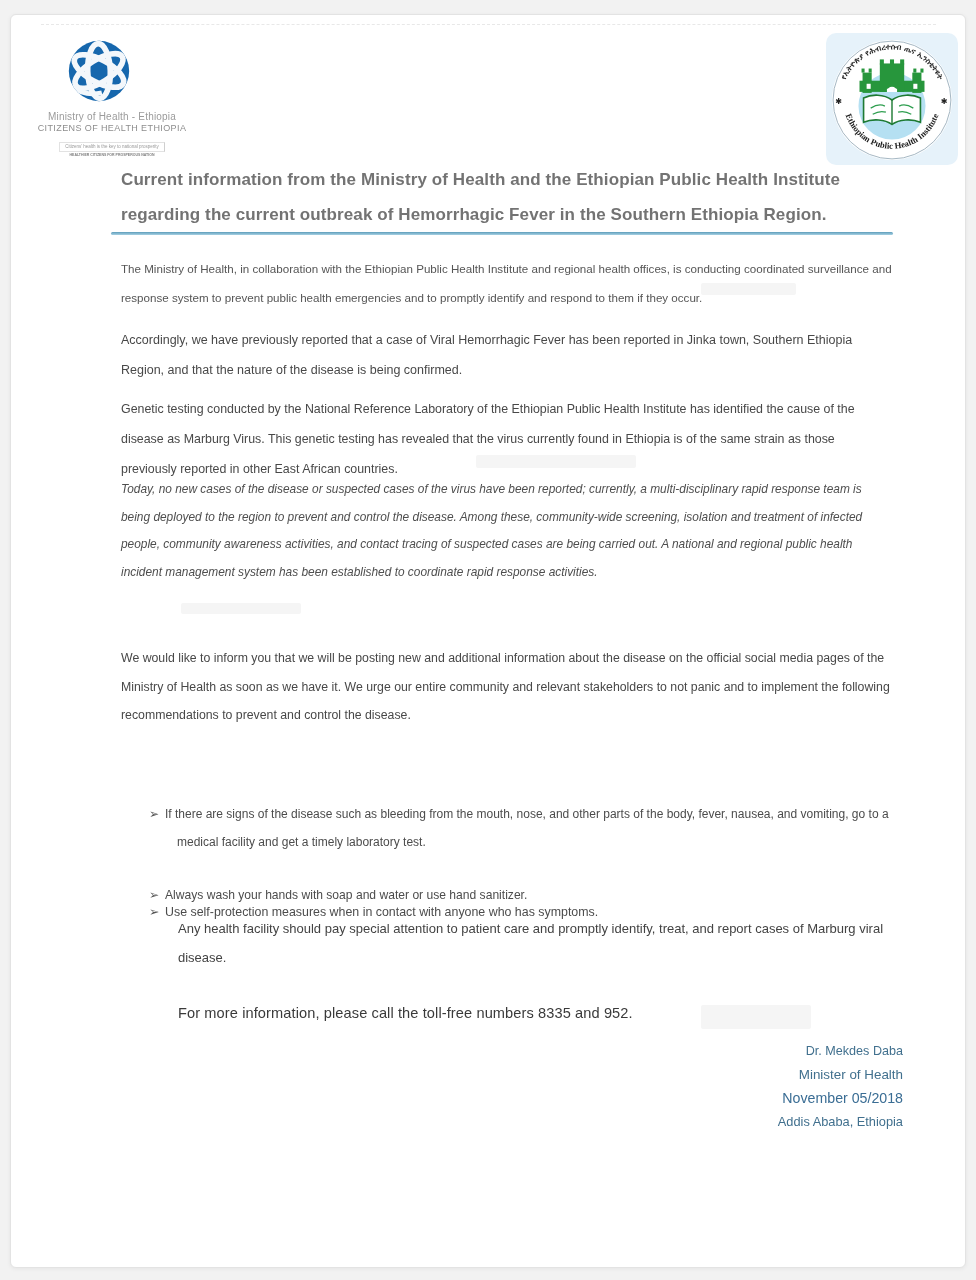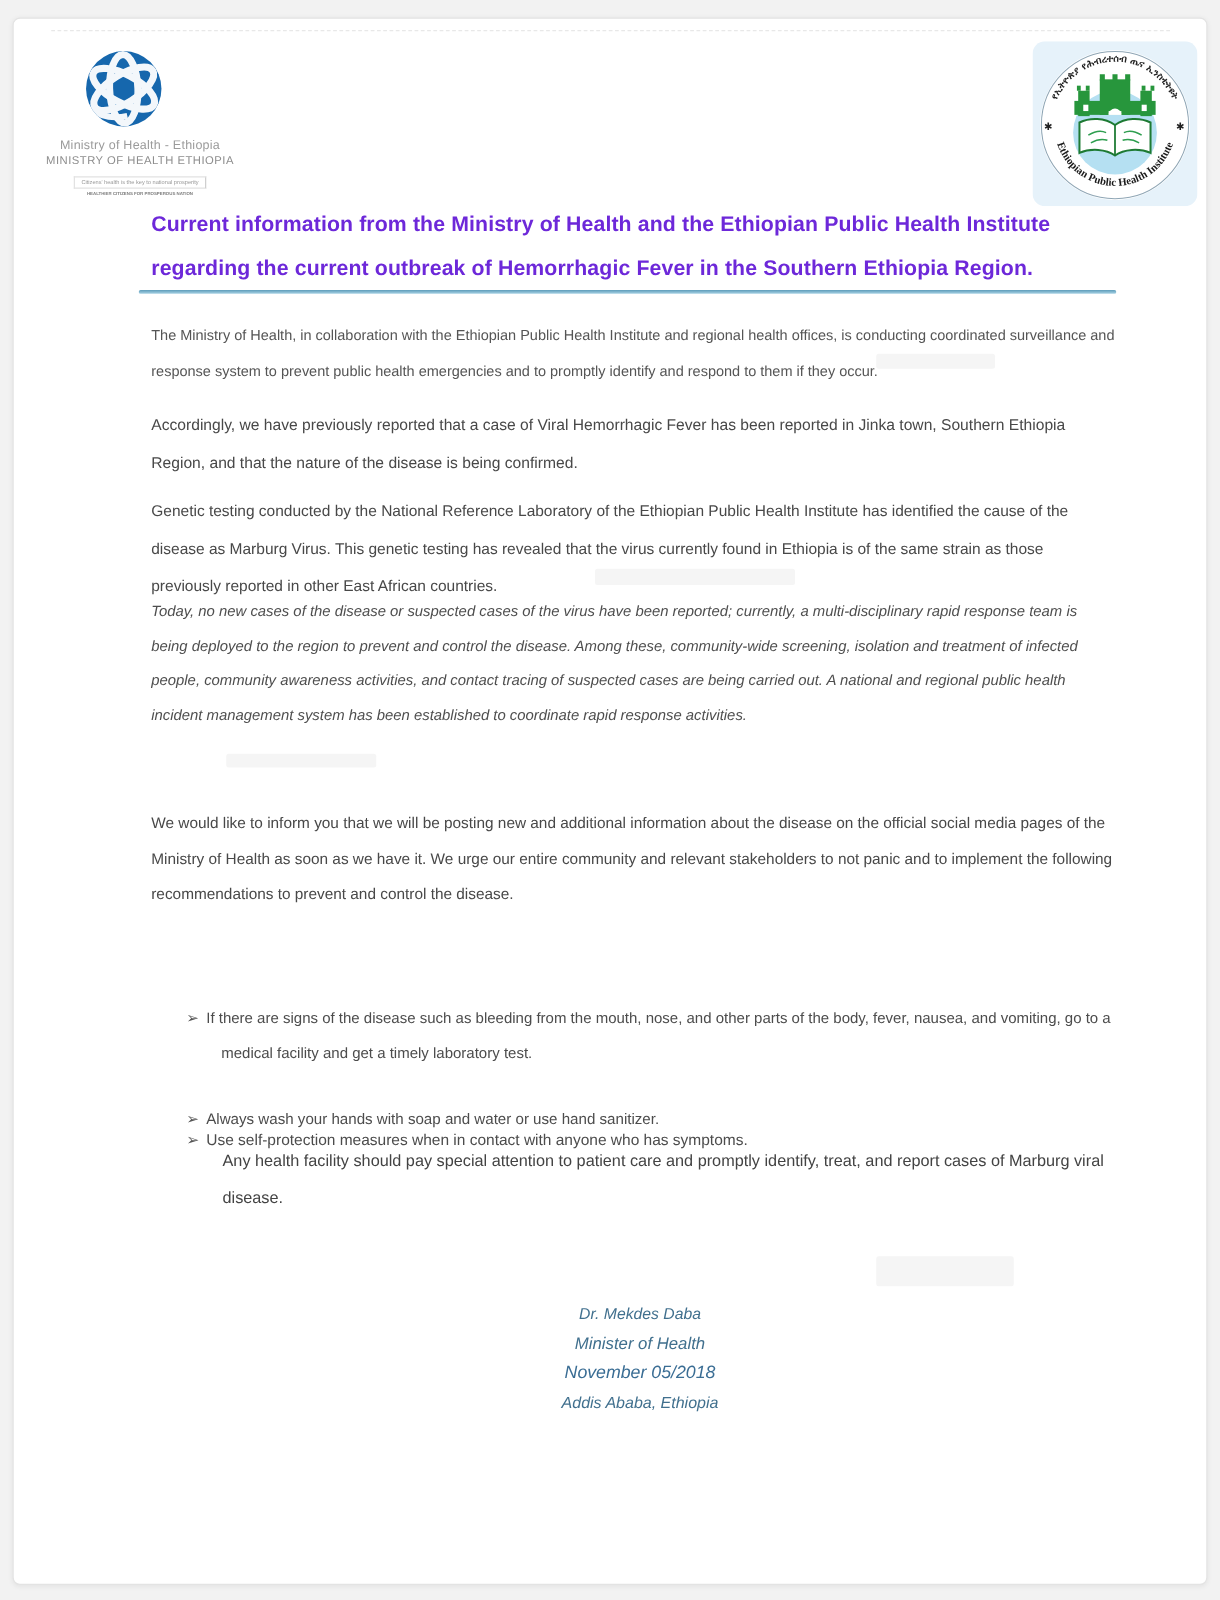--- a/index.html
+++ b/index.html
@@ -28,21 +28,21 @@
   .moh-tagline{
     display:inline-block;margin-top:6px;padding:1px 5px;
     border:1px solid #e2e2e2;border-right:1px solid #cfcfcf;
     font-size:4.5px;color:#9a9a9a;line-height:6px;
   }
   .moh-tagline2{font-size:3.5px;color:#7d7d7d;font-weight:bold;line-height:5px;margin-top:1px;}
 
   
   .doc-title{
     position:absolute;left:110px;top:147px;width:778px;
-    font-size:17px;line-height:35px;font-weight:600;color:#6d28d9;
+    font-size:17px;line-height:35px;font-weight:600;color:#737373;
     letter-spacing:.1px;
   }
   .title-rule{
     position:absolute;left:100px;top:217px;width:782px;height:3px;
     background:linear-gradient(to bottom,#5d9cba,#a8d2e4);
     border-radius:2px;
   }
 
   
   .para{position:absolute;left:110px;width:772px;color:#484848;text-align:left;}
@@ -59,21 +59,21 @@
   .b1{top:731px;font-size:11.8px;line-height:27px;width:700px;}
   .b2{top:785px;font-size:12px;line-height:28px;width:712px;}
   .b3{top:888px;font-size:12.4px;line-height:18px;}
   .b4{top:871px;font-size:12.1px;line-height:18px;}
   .note{position:absolute;left:167px;top:899px;width:712px;
     font-size:13px;line-height:29px;color:#434343;}
 
   
   .contact{position:absolute;left:167px;top:990px;width:700px;
     font-size:14.6px;color:#3a3a3a;letter-spacing:.1px;}
-  .signature{position:absolute;left:110px;top:1028px;width:782px;text-align:center;color:#41708e;font-style:italic;}
+  .signature{position:absolute;left:110px;top:1028px;width:782px;text-align:right;color:#41708e;}
   .sig-name{font-size:12.6px;line-height:16px;margin-bottom:7px;}
   .sig-title{font-size:13.4px;line-height:17px;margin-bottom:7px;}
   .sig-date{font-size:14.2px;line-height:17px;margin-bottom:7px;color:#3a6d94;}
   .sig-place{font-size:12.8px;line-height:16px;}
 </style>
 </head>
 <body>
 
 <div class="page">
 
@@ -92,21 +92,21 @@
     <circle cx="35" cy="35" r="32" fill="#1667ad"></circle>
     <g clip-path="url(#mohclip)" stroke="#ffffff" stroke-width="6" fill="none" opacity="0.95">
       <ellipse cx="35" cy="35" rx="29" ry="12" transform="rotate(28 35 35)"></ellipse>
       <ellipse cx="35" cy="35" rx="29" ry="12" transform="rotate(88 35 35)"></ellipse>
       <ellipse cx="35" cy="35" rx="29" ry="12" transform="rotate(148 35 35)"></ellipse>
       <path d="M6,52 Q20,62 38,58" stroke-width="5"></path>
     </g>
   </svg>
   <div class="moh-block">
     <div class="moh-line1">Ministry of Health - Ethiopia</div>
-    <div class="moh-line2">MINISTRY OF HEALTH ETHIOPIA</div>
+    <div class="moh-line2">CITIZENS OF HEALTH ETHIOPIA</div>
     <div>
       <span class="moh-tagline">Citizens' health is the key to national prosperity</span>
     </div>
     <div class="moh-tagline2">HEALTHIER CITIZENS FOR PROSPEROUS NATION</div>
   </div>
 
   <svg class="abs" style="left:815px;top:18px;" width="132" height="132" viewBox="0 0 130 130">
     <rect x="0" y="0" width="130" height="130" rx="10" fill="#e6f2fa"></rect>
     <circle cx="65" cy="66" r="59" fill="#ffffff"></circle>
     <circle cx="65" cy="66" r="58" fill="none" stroke="#8fa6b5" stroke-width="0.8"></circle>
@@ -157,20 +157,21 @@
   <div class="para p3">Genetic testing conducted by the National Reference Laboratory of the Ethiopian Public Health Institute has identified the cause of the disease as Marburg Virus. This genetic testing has revealed that the virus currently found in Ethiopia is of the same strain as those previously reported in other East African countries.</div>
   <div class="para p4">Today, no new cases of the disease or suspected cases of the virus have been reported; currently, a multi-disciplinary rapid response team is being deployed to the region to prevent and control the disease. Among these, community-wide screening, isolation and treatment of infected people, community awareness activities, and contact tracing of suspected cases are being carried out. A national and regional public health incident management system has been established to coordinate rapid response activities.</div>
   <div class="para p5">We would like to inform you that we will be posting new and additional information about the disease on the official social media pages of the Ministry of Health as soon as we have it. We urge our entire community and relevant stakeholders to not panic and to implement the following recommendations to prevent and control the disease.</div>
 
   <div class="bullet b2"><span class="marker">➢</span><span>If there are signs of the disease such as bleeding from the mouth, nose, and other parts of the body, fever, nausea, and vomiting, go to a medical facility and get a timely laboratory test.</span></div>
   <div class="bullet b3"><span class="marker">➢</span><span>Use self-protection measures when in contact with anyone who has symptoms.</span></div>
   <div class="bullet b4"><span class="marker">➢</span><span>Always wash your hands with soap and water or use hand sanitizer.</span></div>
 
   <div class="note">Any health facility should pay special attention to patient care and promptly identify, treat, and report cases of Marburg viral disease.</div>
 
+  <div class="contact">For more information, please call the toll-free numbers 8335 and 952.</div>
   <div class="signature">
     <div class="sig-name">Dr. Mekdes Daba</div>
     <div class="sig-title">Minister of Health</div>
     <div class="sig-date">November 05/2018</div>
     <div class="sig-place">Addis Ababa, Ethiopia</div>
   </div>
 
 </div>
 
 </body></html>

